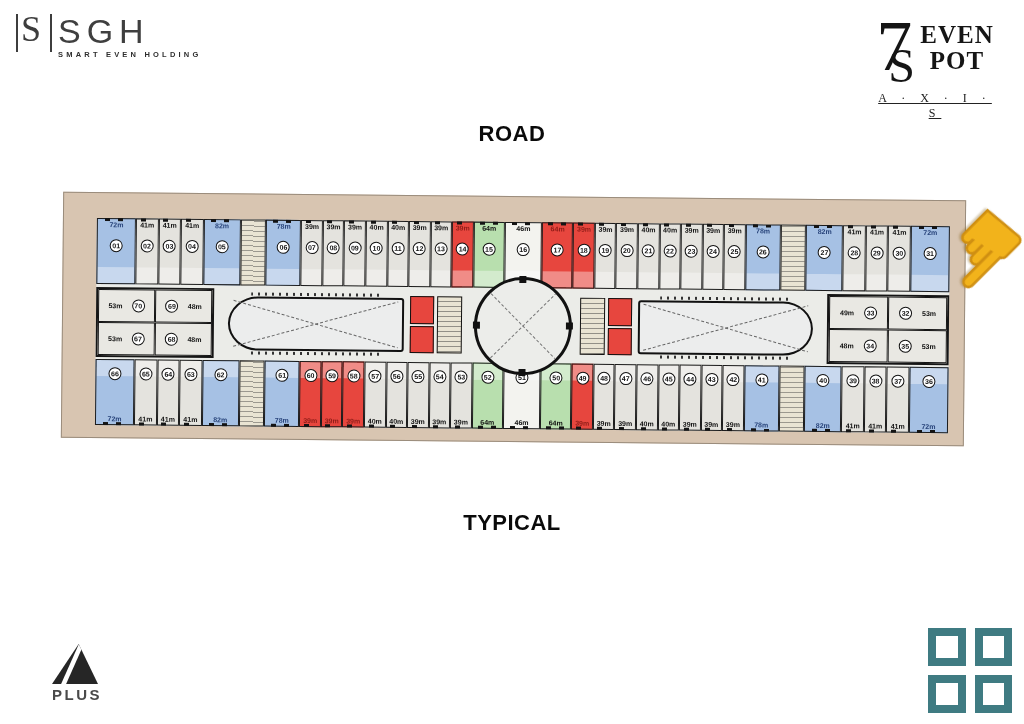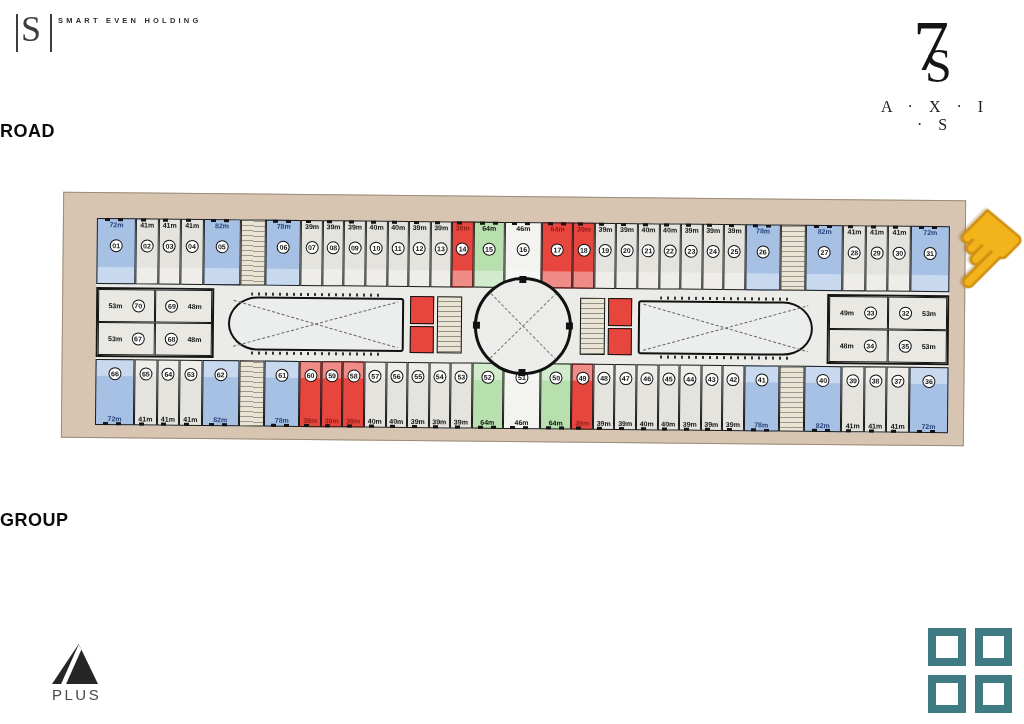--- a/index.html
+++ b/index.html
@@ -14,25 +14,25 @@
   .sgh-name { font-size:34px; font-weight:300; letter-spacing:6px; color:#3f3f3f; line-height:34px; }
   .sgh-tag { font-size:7.5px; font-weight:bold; letter-spacing:3.2px; color:#2e2e2e; margin-top:2px; }
 
   .sevenspot { position:absolute; left:874px; top:16px; width:122px; text-align:center; color:#151515; }
   .ss-row { display:flex; justify-content:center; align-items:flex-start; }
   .ss-7s { position:relative; width:44px; height:72px; }
   .ss-7 { position:absolute; left:0; top:-6px; font-family:"Liberation Serif", serif; font-size:72px; line-height:72px; }
   .ss-s { position:absolute; left:12px; top:26px; font-family:"Liberation Serif", serif; font-size:48px; line-height:48px; }
   .ss-words { display:flex; flex-direction:column; margin-top:6px; }
   .ss-words b { font-family:"Liberation Serif", serif; font-size:25px; line-height:26px; font-weight:bold; letter-spacing:1px; }
-  .ss-axis { font-family:"Liberation Serif", serif; font-size:16px; letter-spacing:6px; margin-top:10px; color:#222; }
+  .ss-axis { font-family:"Liberation Serif", serif; font-size:12px; letter-spacing:6px; margin-top:3px; color:#222;text-decoration:underline; }
 
   
-  .lbl { position:absolute; left:0; width:100%; color:#0a0a0a;
-         font-size:18px; font-weight:600; letter-spacing:.5px; }
+  .lbl { position:absolute; left:0; width:100%; text-align:center; color:#0a0a0a;
+         font-size:22px; font-weight:600; letter-spacing:.5px; }
   .lbl-road { top:121px; }
   .lbl-garden { top:510px; }
   .lbl-floor { top:581px; }
 
   
   .plan { position:absolute; left:62px; top:196px; width:903px; height:246px;
           background:#d8c5b1; border:1px solid #9a8c7c; transform:rotate(.55deg); }
   .floor { position:absolute; left:33px; right:15px; top:25px; bottom:12px; background:#ebece8; }
 
   .row { display:flex; width:100%; height:66px; align-items:stretch; }
@@ -101,52 +101,57 @@
             color:#f2b31b; -webkit-text-stroke:2.5px #cf8f12; text-align:center;
             transform:rotate(135deg); z-index:9;
             filter:drop-shadow(1px 2px 1px rgba(120,80,0,.35)); }
 
   
   .aplus { position:absolute; left:52px; top:644px; width:64px; text-align:left; }
   .aplus-tri { width:46px; height:40px; background:#262626;
                clip-path:polygon(58% 0, 100% 100%, 0 100%); position:relative; }
   .aplus-tri::after { content:""; position:absolute; left:18px; top:0; width:5px; height:40px;
                background:#fff; transform:skewX(-24deg); }
-  .aplus-txt { font-size:15px; letter-spacing:2.5px; color:#4a4a4a; font-weight:400; margin-top:2px; }
+  .aplus-txt { font-size:15px; letter-spacing:2.5px; color:#4a4a4a; font-weight:700; margin-top:2px; }
 
   .tealgrid { position:absolute; left:928px; top:628px; width:84px; height:85px;
               display:grid; grid-template-columns:1fr 1fr; grid-template-rows:1fr 1fr; gap:9px; }
   .tealgrid i { border:8px solid #3f7b82; background:#fff; }
 </style>
 </head>
 <body>
 
 <div class="page">
 
   <div class="sgh">
     <div class="sgh-mono">
       <span>S</span>
     </div>
     <div>
+      <div class="sgh-name">SGH</div>
       <div class="sgh-tag">SMART EVEN HOLDING</div>
     </div>
   </div>
 
   <div class="sevenspot">
     <div class="ss-row">
       <div class="ss-7s">
         <span class="ss-7">7</span>
         <span class="ss-s">S</span>
       </div>
+      <div class="ss-words">
+        <b>EVEN</b>
+        <b>POT</b>
+      </div>
     </div>
     <div class="ss-axis">A · X · I · S</div>
   </div>
 
   <div class="lbl lbl-road">ROAD</div>
-  <div class="lbl lbl-garden">GROUP</div>
+  <div class="lbl lbl-garden">TYPICAL</div>
 
   <div class="plan">
     <div class="floor">
 
       <div class="row row-top">
           <div class="cell unit blue" style="flex: 1.9 1 0px;">
             <span class="size">72m</span>
             <span class="circ">01</span>
           </div>
           <div class="cell unit gray" style="flex: 1.05 1 0px;">

